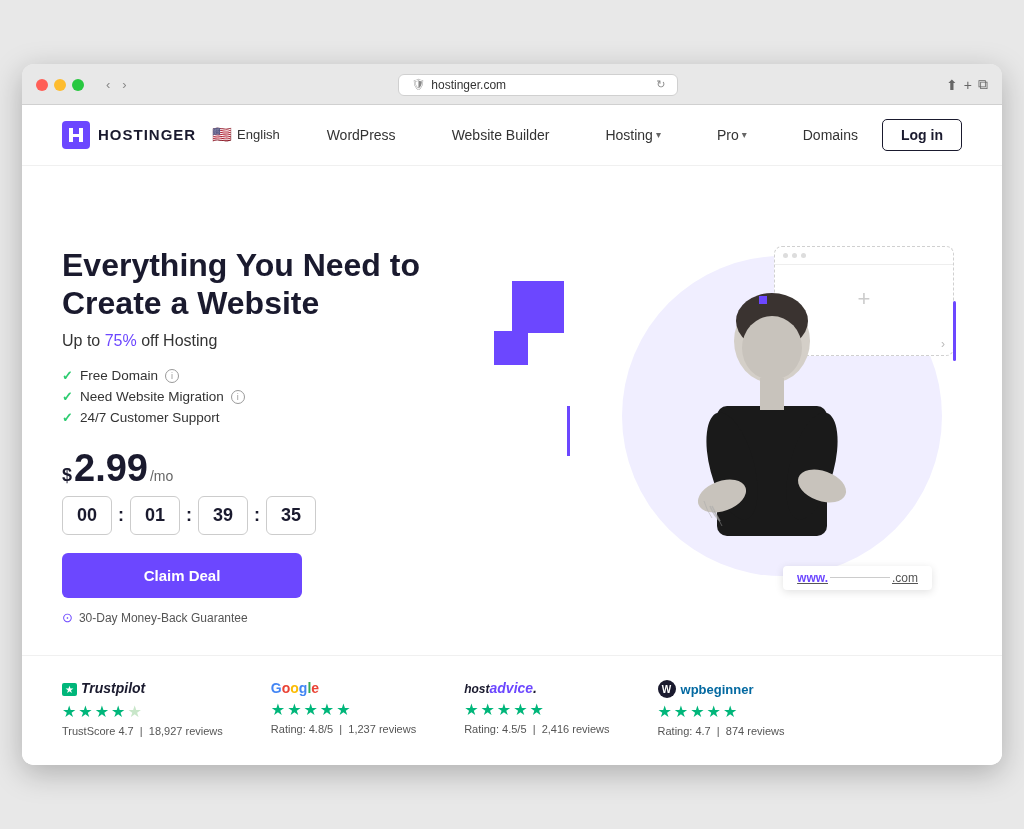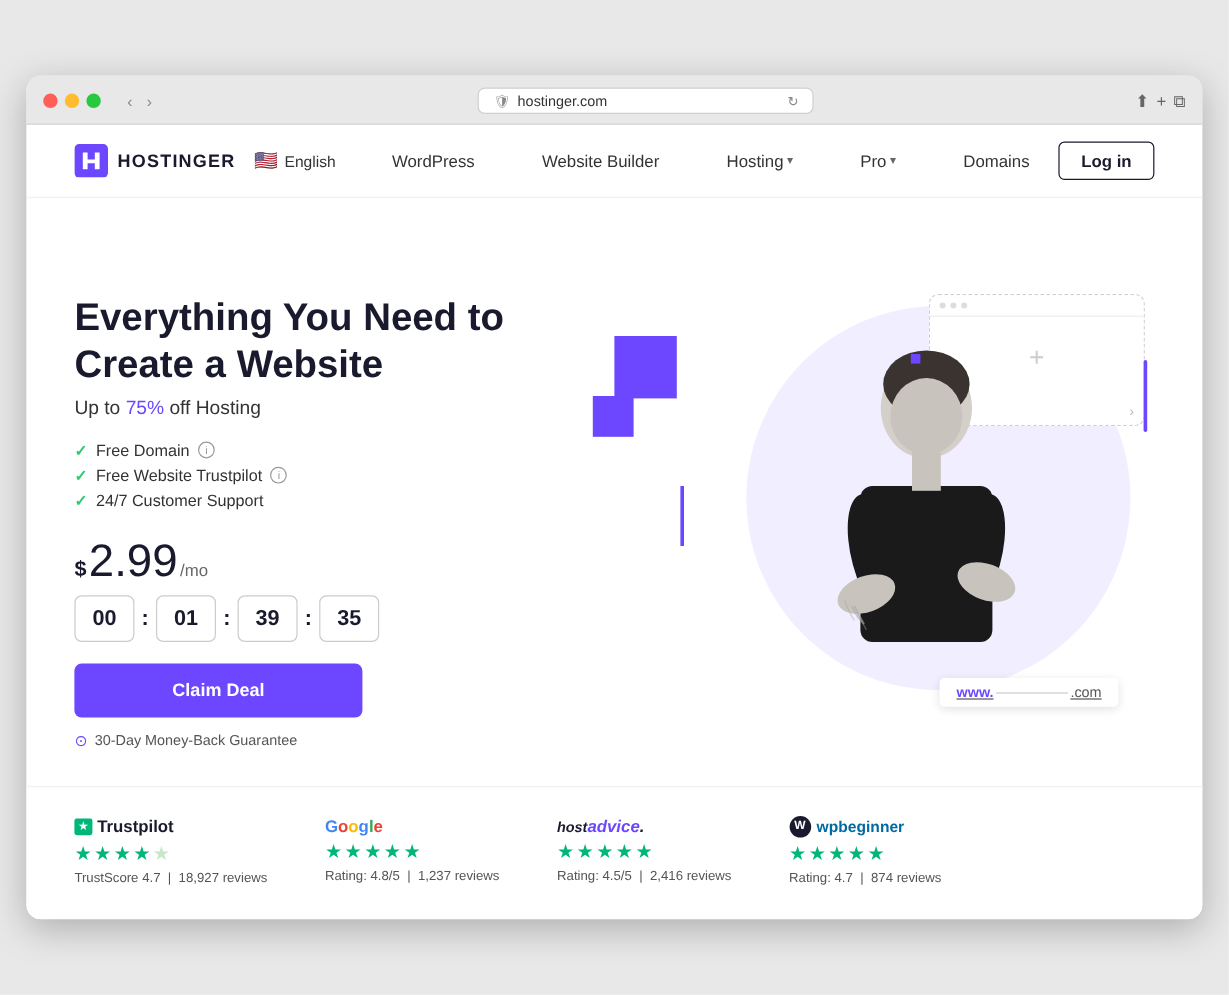--- a/index.html
+++ b/index.html
@@ -226,21 +226,21 @@
       align-items: baseline;
       gap: 2px;
     }
     .price-currency {
       font-size: 18px;
       font-weight: 700;
       color: #1a1a2e;
     }
     .price-amount {
       font-size: 38px;
-      font-weight: 400;
+      font-weight: 700;
       color: #1a1a2e;
     }
     .price-period {
       font-size: 14px;
       color: #666;
     }
     .price-bonus {
       font-size: 15px;
       font-weight: 700;
       color: #1a1a2e;
@@ -365,20 +365,21 @@
     .review-block {
       display: flex;
       flex-direction: column;
       gap: 4px;
     }
     .review-brand {
       font-size: 14px;
       font-weight: 700;
       color: #1a1a2e;
       margin-bottom: 2px;
+      font-style: italic;
     }
     .review-brand.trustpilot { color: #1a1a2e; }
     .stars {
       display: flex;
       gap: 2px;
     }
     .star {
       color: #00b67a;
       font-size: 16px;
     }
@@ -503,21 +504,21 @@
           <span>Up to </span><span class="highlight">75%</span><span> off Hosting</span>
         </p>
         <ul class="features-list">
           <li>
             <span class="check-icon">✓</span>
             <span>Free Domain</span>
             <span class="info-icon">i</span>
           </li>
           <li>
             <span class="check-icon">✓</span>
-            <span>Free Website Trustpilot</span>
+            <span>Need Website Migration</span>
             <span class="info-icon">i</span>
           </li>
           <li>
             <span class="check-icon">✓</span>
             <span>24/7 Customer Support</span>
           </li>
         </ul>
         <div class="price-block">
           <div class="price-main">
             <span class="price-currency">$</span>

